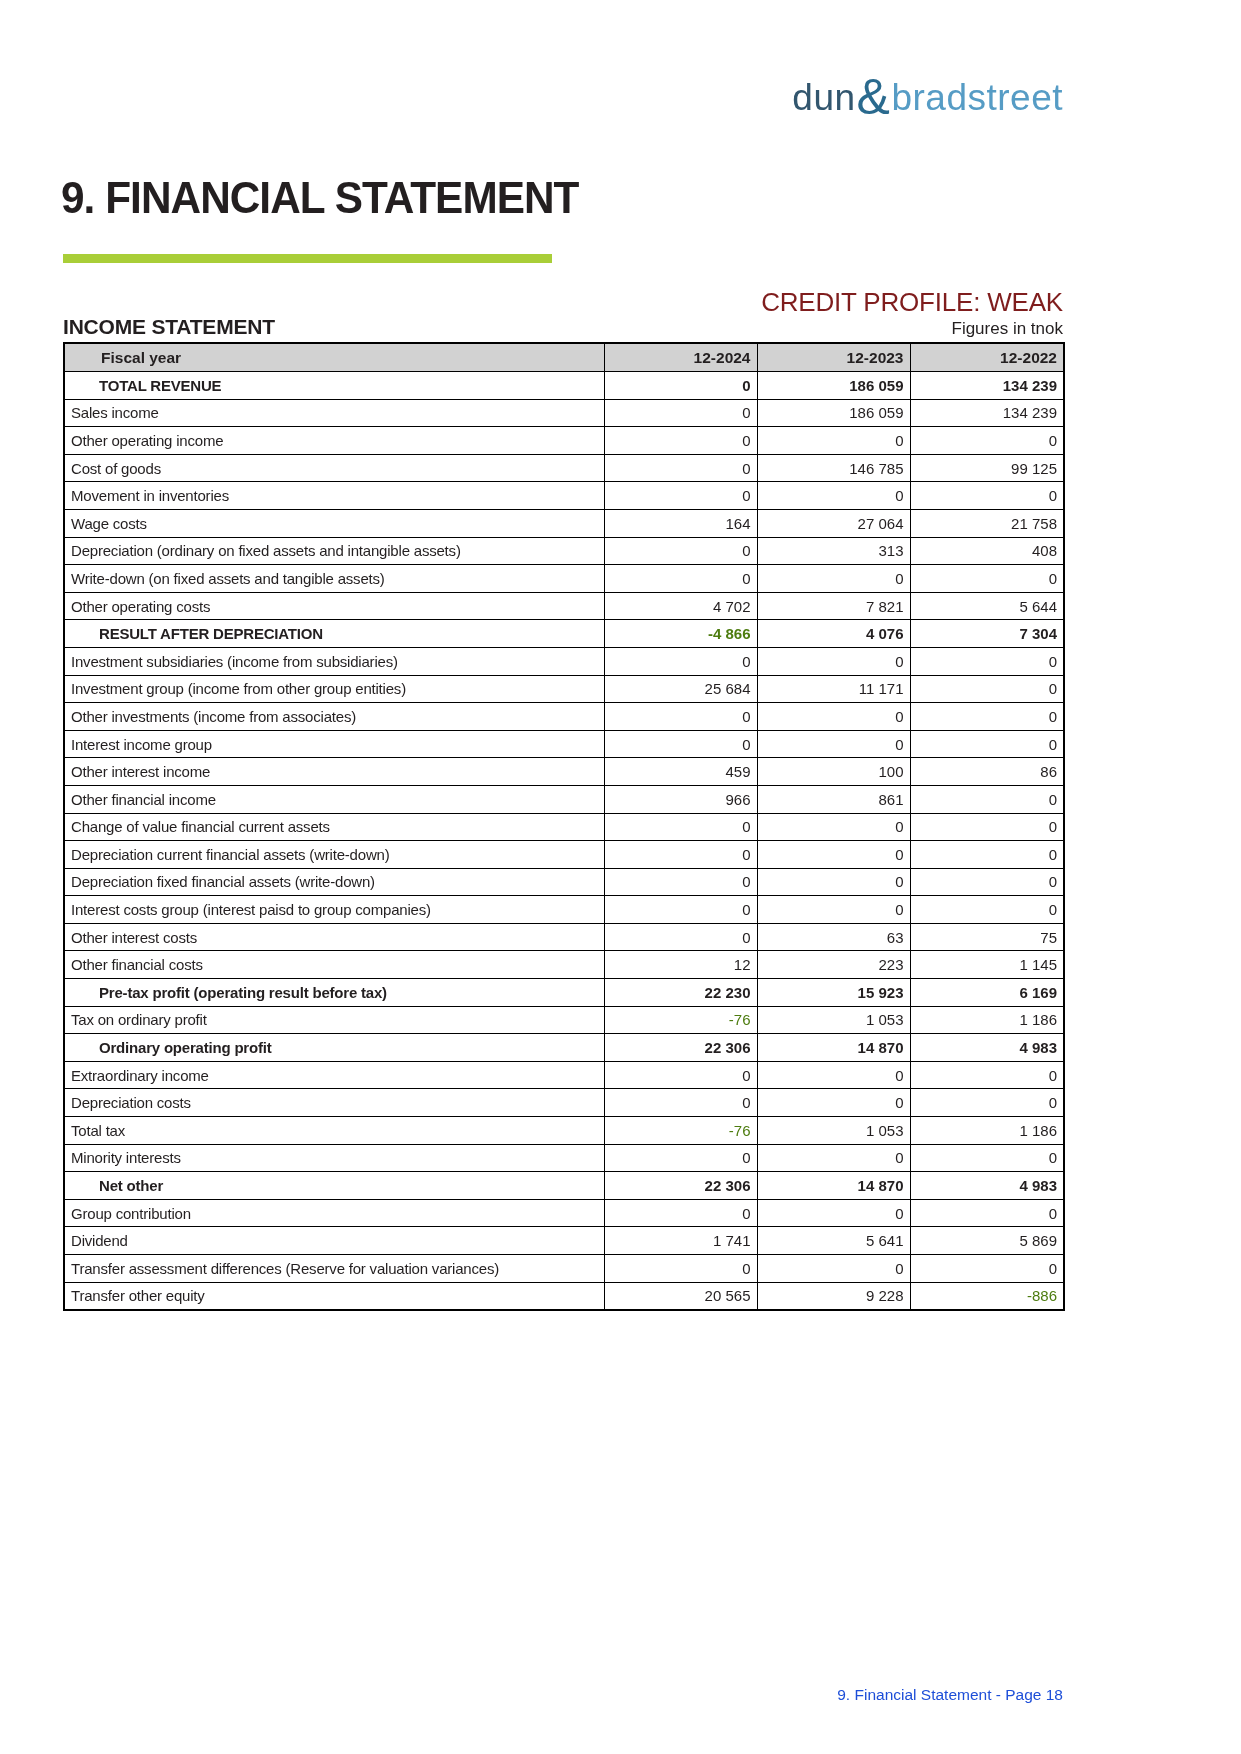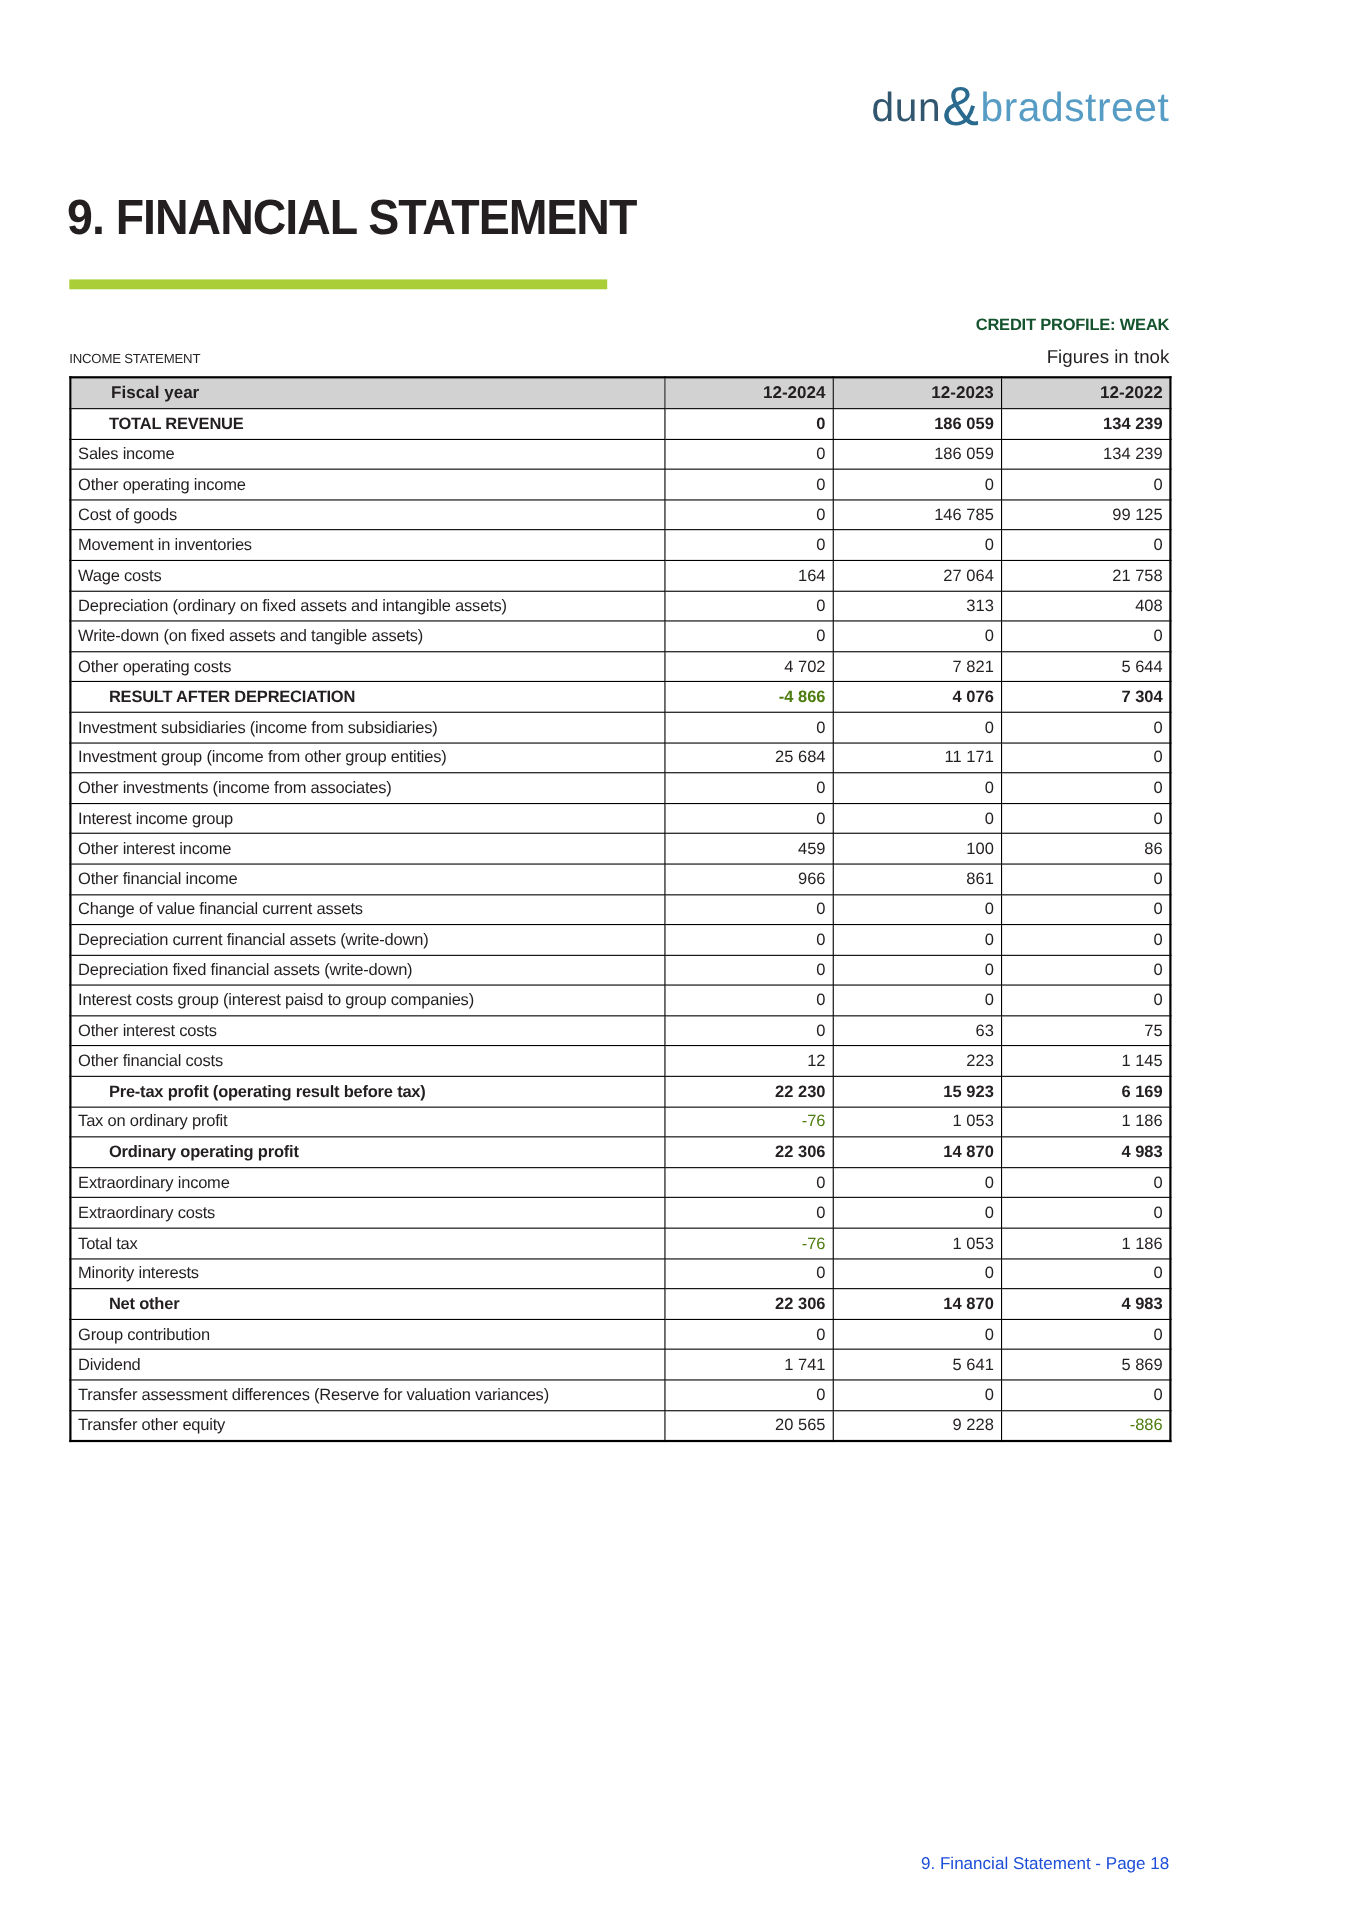--- a/index.html
+++ b/index.html
@@ -37,29 +37,29 @@
     white-space:nowrap;
   }
   .green-rule{
     position:absolute;left:63px;top:254px;
     width:489px;height:9px;
     background:#a9ce38;
   }
   
   .credit-profile{
     position:absolute;top:287px;right:178px;
-    font-size:15px;font-weight:bold;
+    font-size:26px;font-weight:normal;
     letter-spacing:-0.2px;
-    color:#14532d;
+    color:#7f1d1d;
   }
   .caption-row{
     position:absolute;top:315px;left:63px;width:1000px;
     display:flex;justify-content:space-between;align-items:baseline;
   }
-  .section-label{font-size:12px;font-weight:normal;letter-spacing:-0.2px;}
+  .section-label{font-size:21px;font-weight:bold;letter-spacing:-0.2px;}
   .figures-note{font-size:17px;}
   
   table.fin{
     position:absolute;left:63px;top:342px;
     width:1000px;
     border-collapse:collapse;
     table-layout:fixed;
     border:2px solid #000;
   }
   table.fin th, table.fin td{
@@ -274,21 +274,21 @@
     <td class="num-col">14 870</td>
     <td class="num-col">4 983</td>
   </tr>
         <tr>
     <td class="label-col">Extraordinary income</td>
     <td class="num-col">0</td>
     <td class="num-col">0</td>
     <td class="num-col">0</td>
   </tr>
         <tr>
-    <td class="label-col">Extraordinary costs</td>
+    <td class="label-col">Depreciation costs</td>
     <td class="num-col">0</td>
     <td class="num-col">0</td>
     <td class="num-col">0</td>
   </tr>
         <tr>
     <td class="label-col">Total tax</td>
     <td class="num-col neg">-76</td>
     <td class="num-col">1 053</td>
     <td class="num-col">1 186</td>
   </tr>

